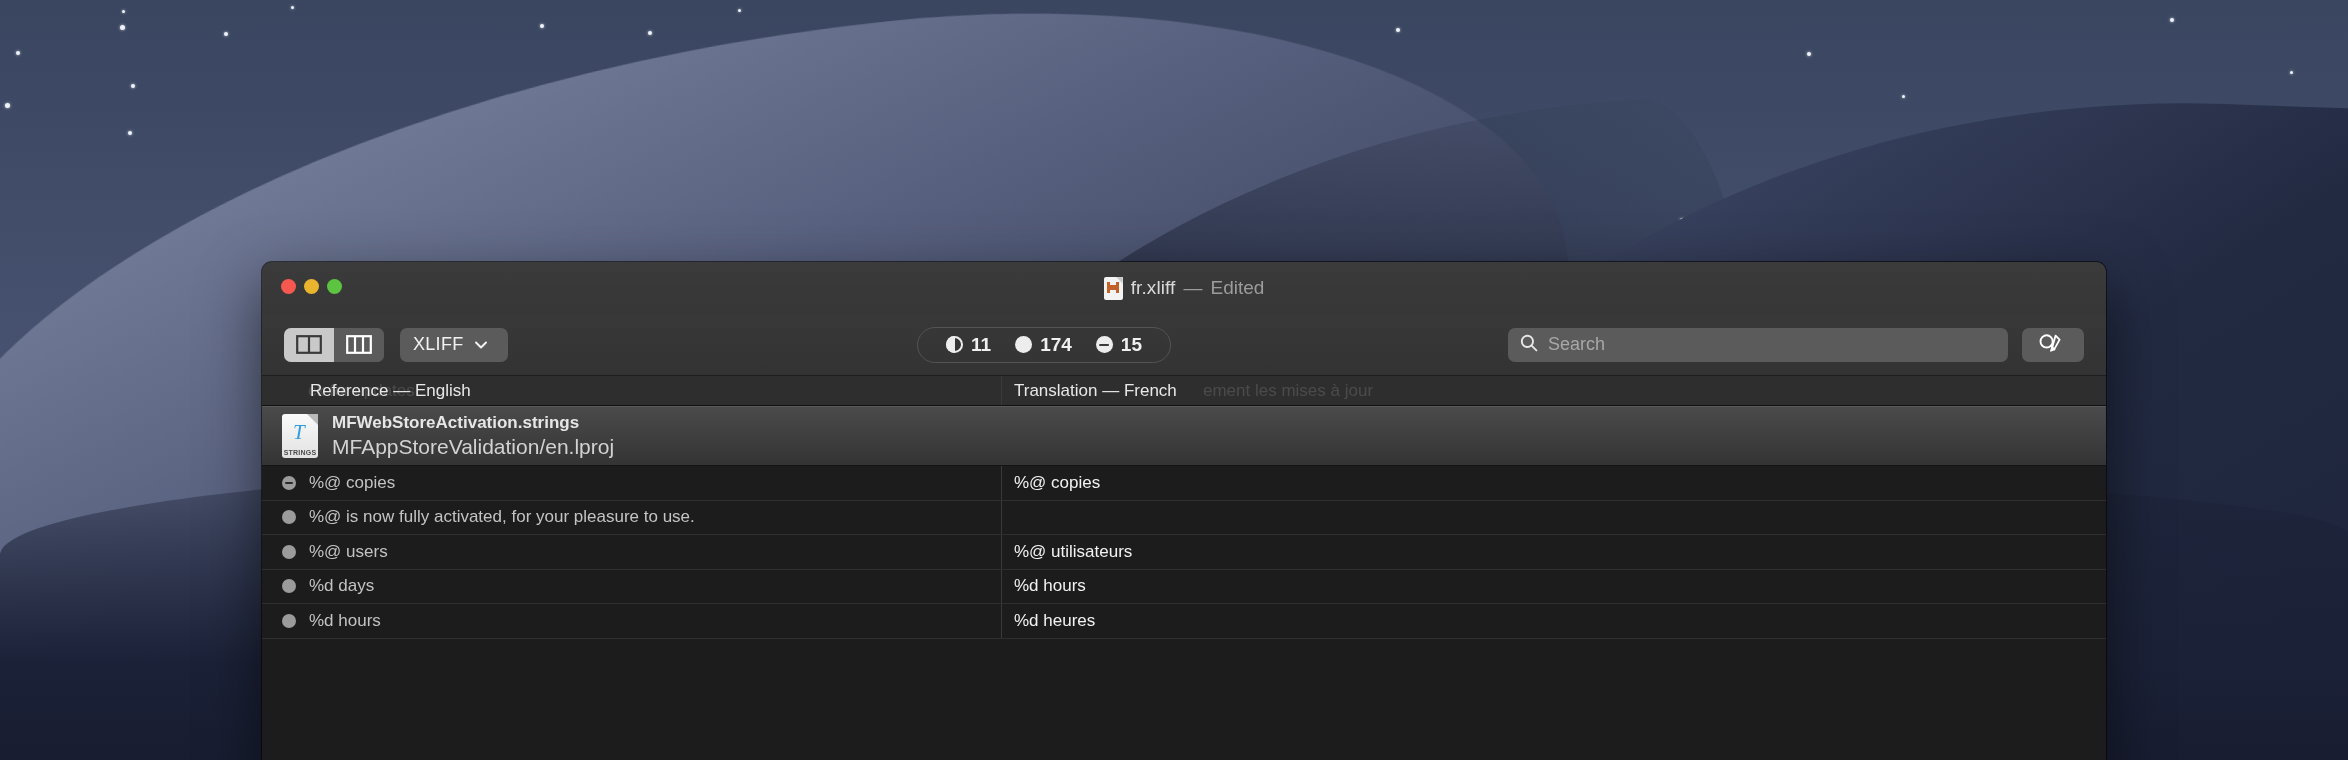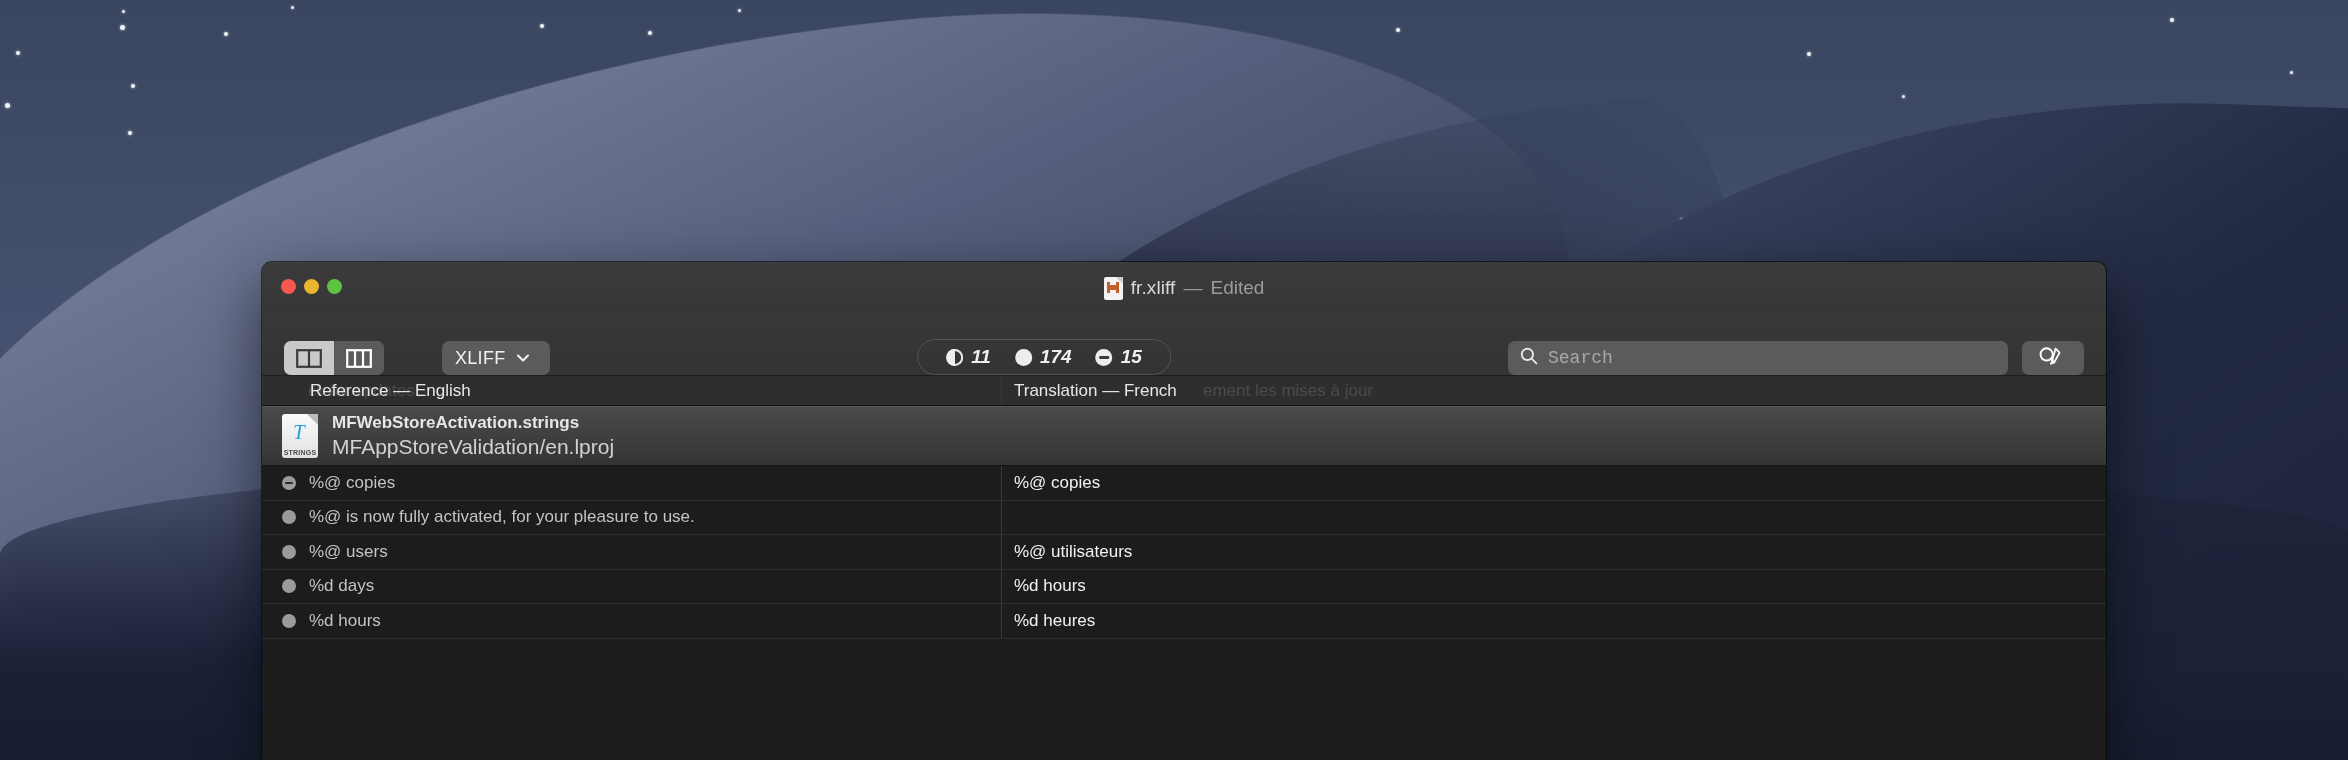--- a/index.html
+++ b/index.html
@@ -163,25 +163,24 @@
     font-size: 19px;
     color: #9c9c9c;
   }
 
   
   #toolbar {
     height: 62px;
     background: linear-gradient(180deg, #383838 0%, #333333 100%);
     border-bottom: 1px solid #1e1e1e;
     display: flex;
-    align-items: flex-end;
+    align-items: center;
     padding: 0 22px;
     flex: 0 0 auto;
     position: relative;
-    gap: 42px;
   }
 
   .seg-group {
     display: flex;
     border-radius: 7px;
     overflow: hidden;
     height: 34px;
     background: #5b5b5b;
     margin-right: 16px;
   }
@@ -223,21 +222,20 @@
     align-items: center;
     gap: 0;
     padding: 0 16px;
     background: transparent;
   }
   .counter {
     display: flex;
     align-items: center;
     gap: 8px;
     padding: 0 12px;
-    font-style: italic;
   }
   .counter .num {
     font-size: 19px;
     font-weight: bold;
     color: #f0f0f0;
   }
   .badge-dot {
     width: 17px; height: 17px;
     border-radius: 50%;
     background: #ededed;
@@ -271,21 +269,21 @@
     display: flex;
     align-items: center;
     padding: 0 12px;
     gap: 10px;
   }
   #search-field input {
     flex: 1;
     background: transparent;
     border: none;
     outline: none;
-    font-family: Liberation Mono, monospace;
+    font-family: Liberation Sans, sans-serif;
     font-size: 18px;
     color: #f0f0f0;
   }
   #search-field input::placeholder { color: #a8a8a8; }
 
   #replace-btn {
     width: 62px;
     height: 34px;
     background: #5b5b5b;
     border-radius: 7px;

